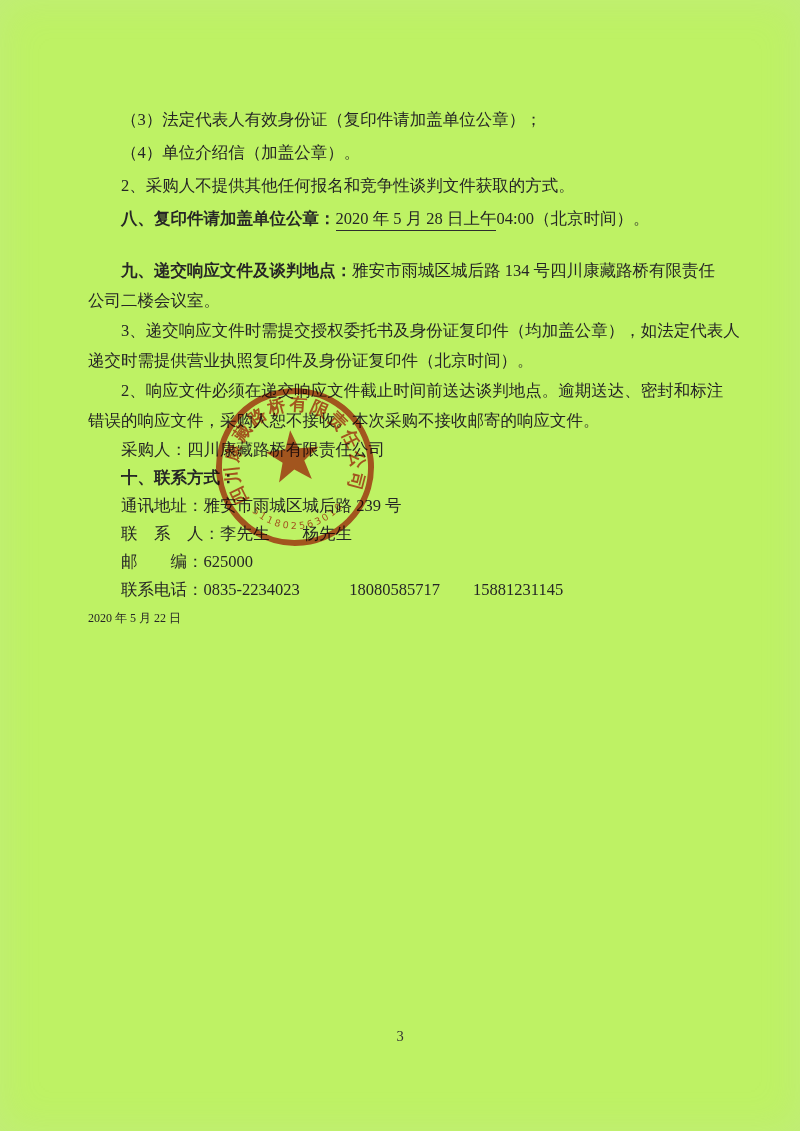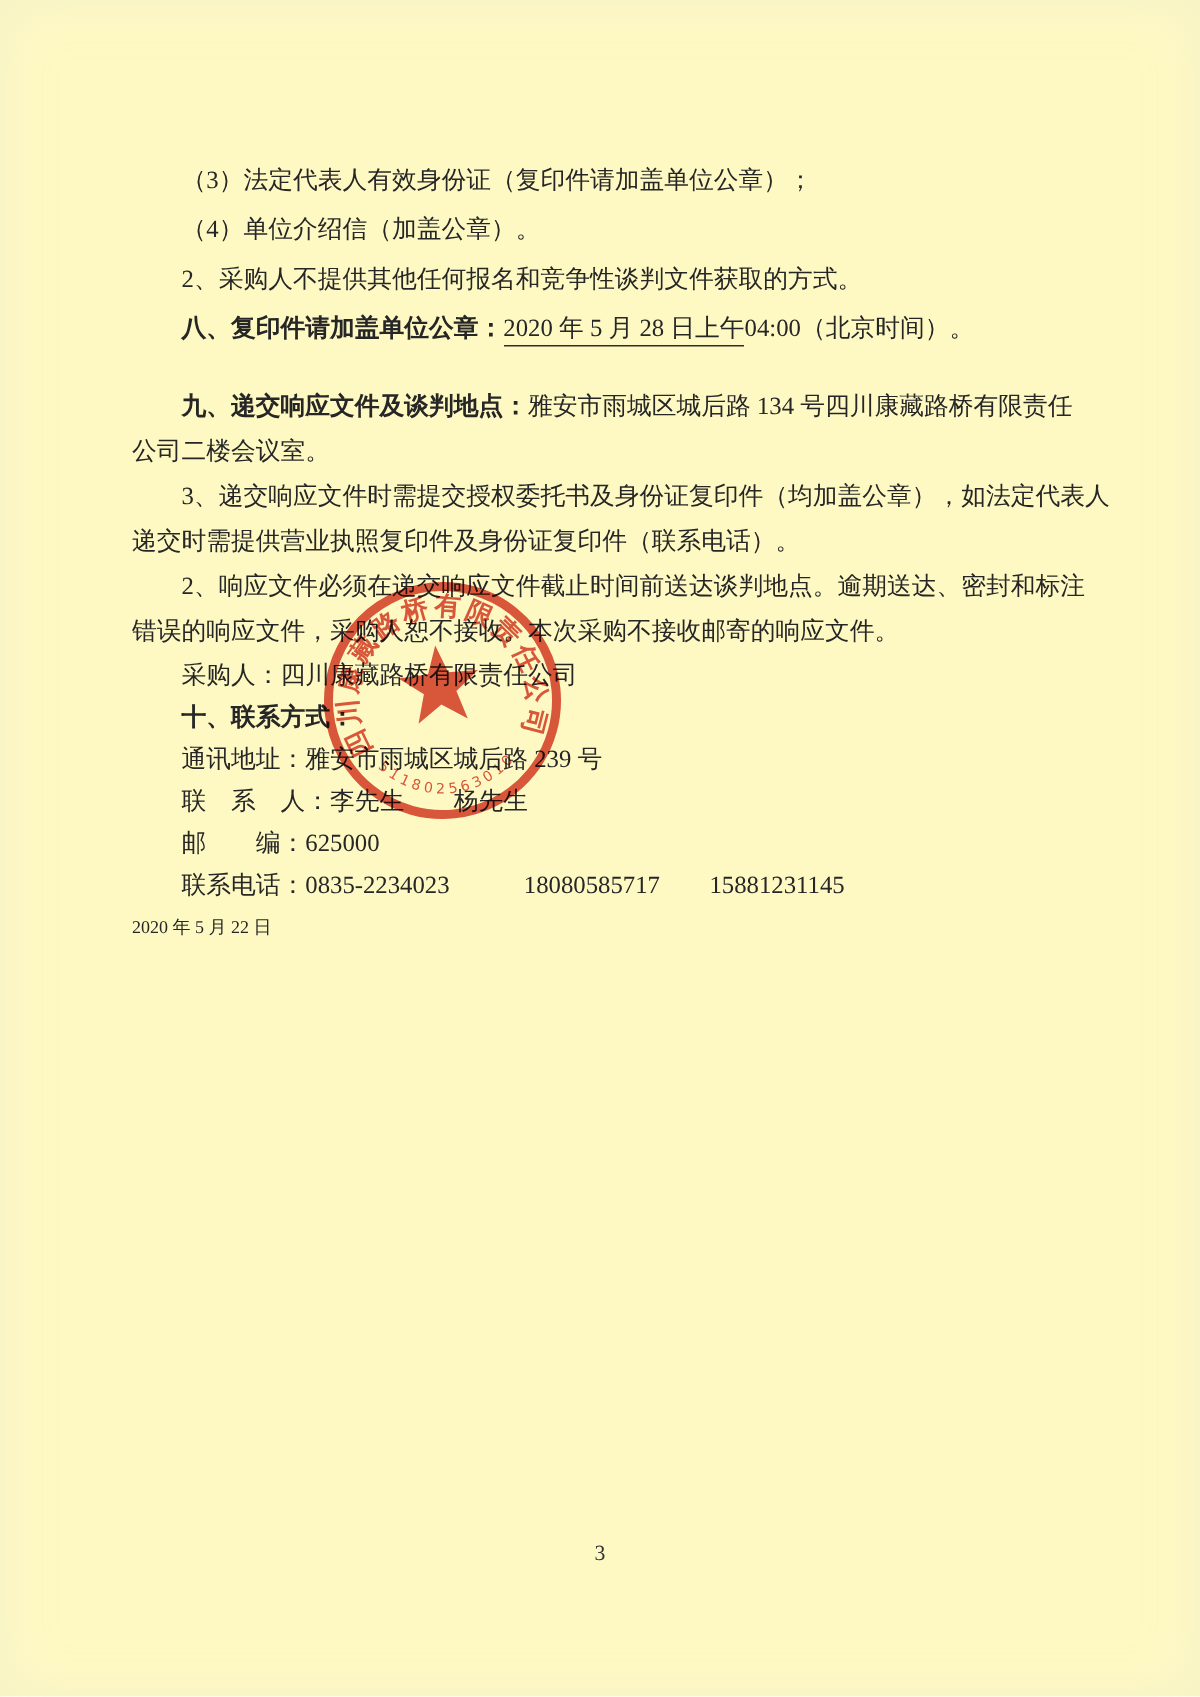--- a/index.html
+++ b/index.html
@@ -5,21 +5,21 @@
   html, body { margin: 0; padding: 0; }
   body {
     width: 800px; height: 1131px;
     background: #ffffff;
     font-family: "Liberation Serif", "DejaVu Serif", serif;
     position: relative;
     overflow: hidden;
   }
   .page {
     position: absolute; inset: 0;
-    background: #fef9c3;
+    background: #bef264;
     box-shadow: inset 0 0 40px rgba(210,210,225,.18);
     color: #262626;
   }
   .content {
     position: absolute;
     left: 88px; top: 103px; width: 652px;
   }
   .ln  { font-size: 16.5px; line-height: 33px; white-space: nowrap; }
   .wln { font-size: 16.5px; line-height: 30px; white-space: nowrap; }
   .cln { font-size: 16.5px; line-height: 28px; white-space: nowrap; }
@@ -72,21 +72,21 @@
 
     <div class="gap8">
       <div class="wln ind">
         <span class="b">九、递交响应文件及谈判地点：</span><span>雅安市雨城区城后路 134 号四川康藏路桥有限责任</span>
       </div>
       <div class="wln">公司二楼会议室。</div>
     </div>
 
     <div>
       <div class="wln ind">3、递交响应文件时需提交授权委托书及身份证复印件（均加盖公章），如法定代表人</div>
-      <div class="wln">递交时需提供营业执照复印件及身份证复印件（联系电话）。</div>
+      <div class="wln">递交时需提供营业执照复印件及身份证复印件（北京时间）。</div>
     </div>
 
     <div>
       <div class="wln ind">2、响应文件必须在递交响应文件截止时间前送达谈判地点。逾期送达、密封和标注</div>
       <div class="wln">错误的响应文件，采购人恕不接收。本次采购不接收邮寄的响应文件。</div>
     </div>
 
     <div class="cln ind">
       <span>采购人：</span><span>四川康藏路桥有限责任公司</span>
     </div>

